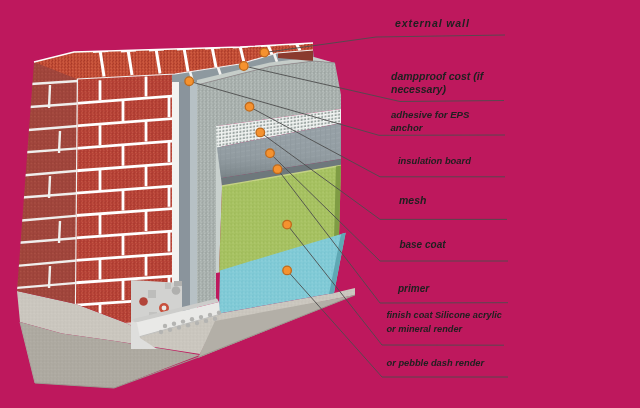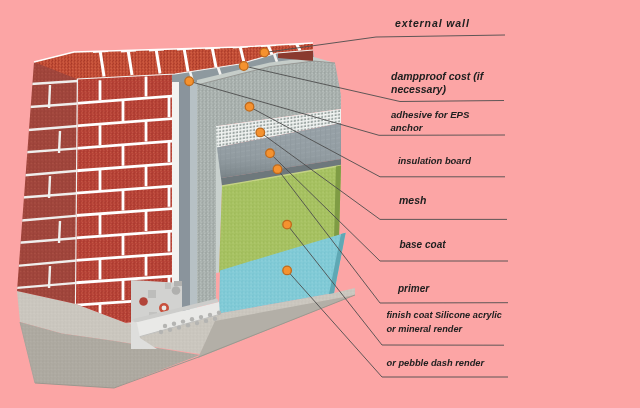--- a/index.html
+++ b/index.html
@@ -1,16 +1,16 @@
 <!DOCTYPE html>
 <html><head>
 <meta charset="utf-8">
 <style>
   html,body{margin:0;padding:0;background:#ffffff;}
-  #stage{position:relative;width:640px;height:408px;overflow:hidden;background:#fca5a5;}
+  #stage{position:relative;width:640px;height:408px;overflow:hidden;background:#be185d;}
   svg{position:absolute;left:0;top:0;}
   text{font-family:"Liberation Sans",sans-serif;font-weight:bold;font-style:italic;fill:#202020;}
 </style>
 </head>
 <body>
 <div id="stage">
 <svg width="640" height="408" viewBox="0 0 640 408">
 <defs>
   <pattern id="brick" width="3.6" height="3.6" patternUnits="userSpaceOnUse">
     <rect width="3.6" height="3.6" fill="#b84136"></rect>

